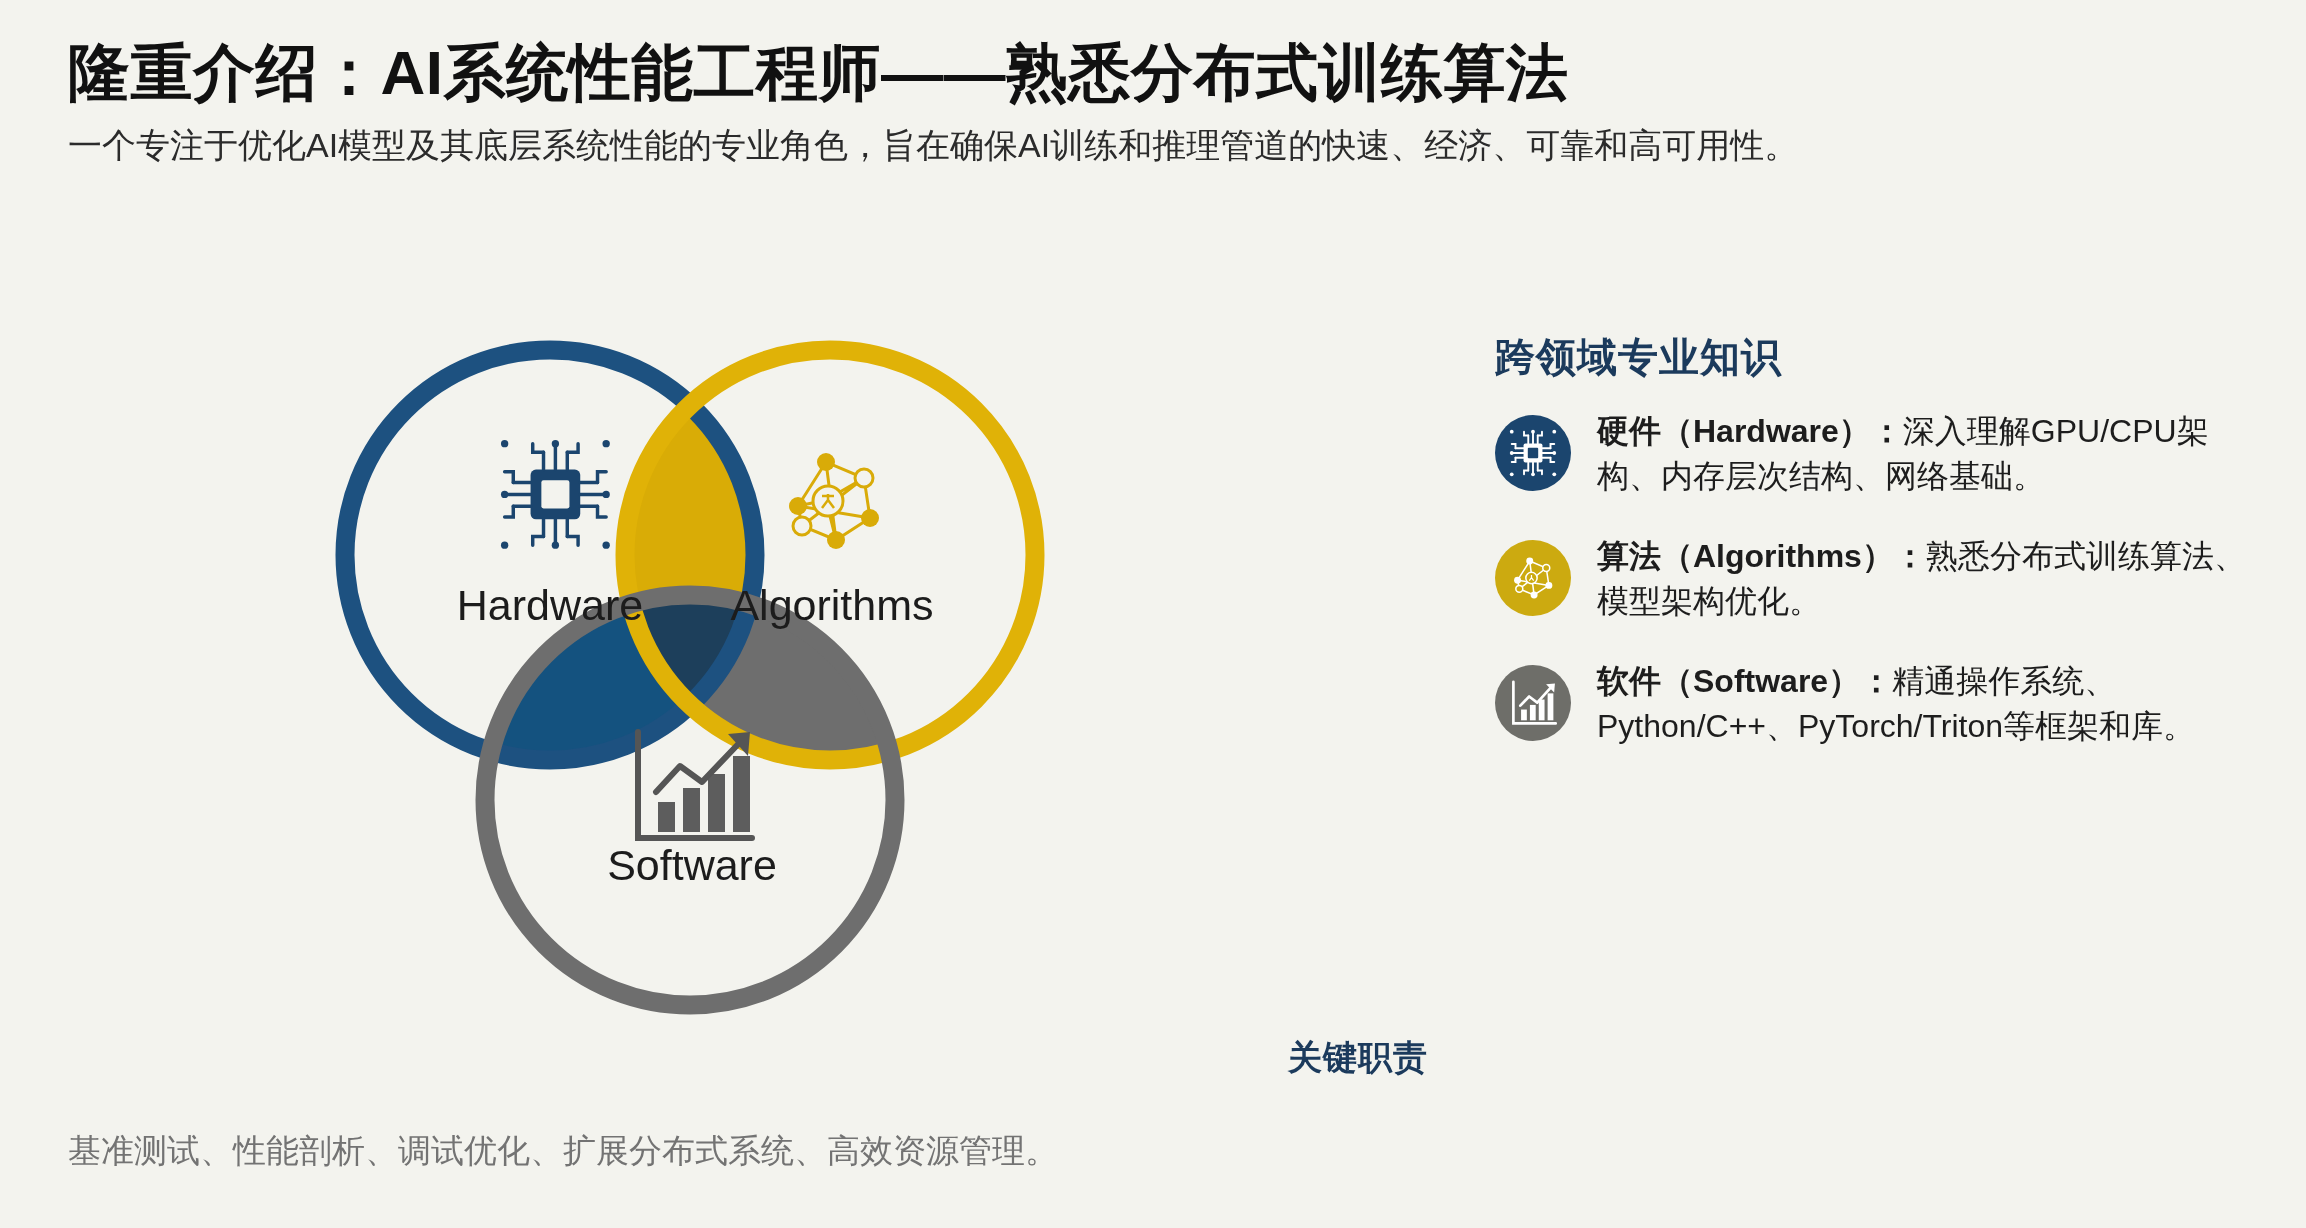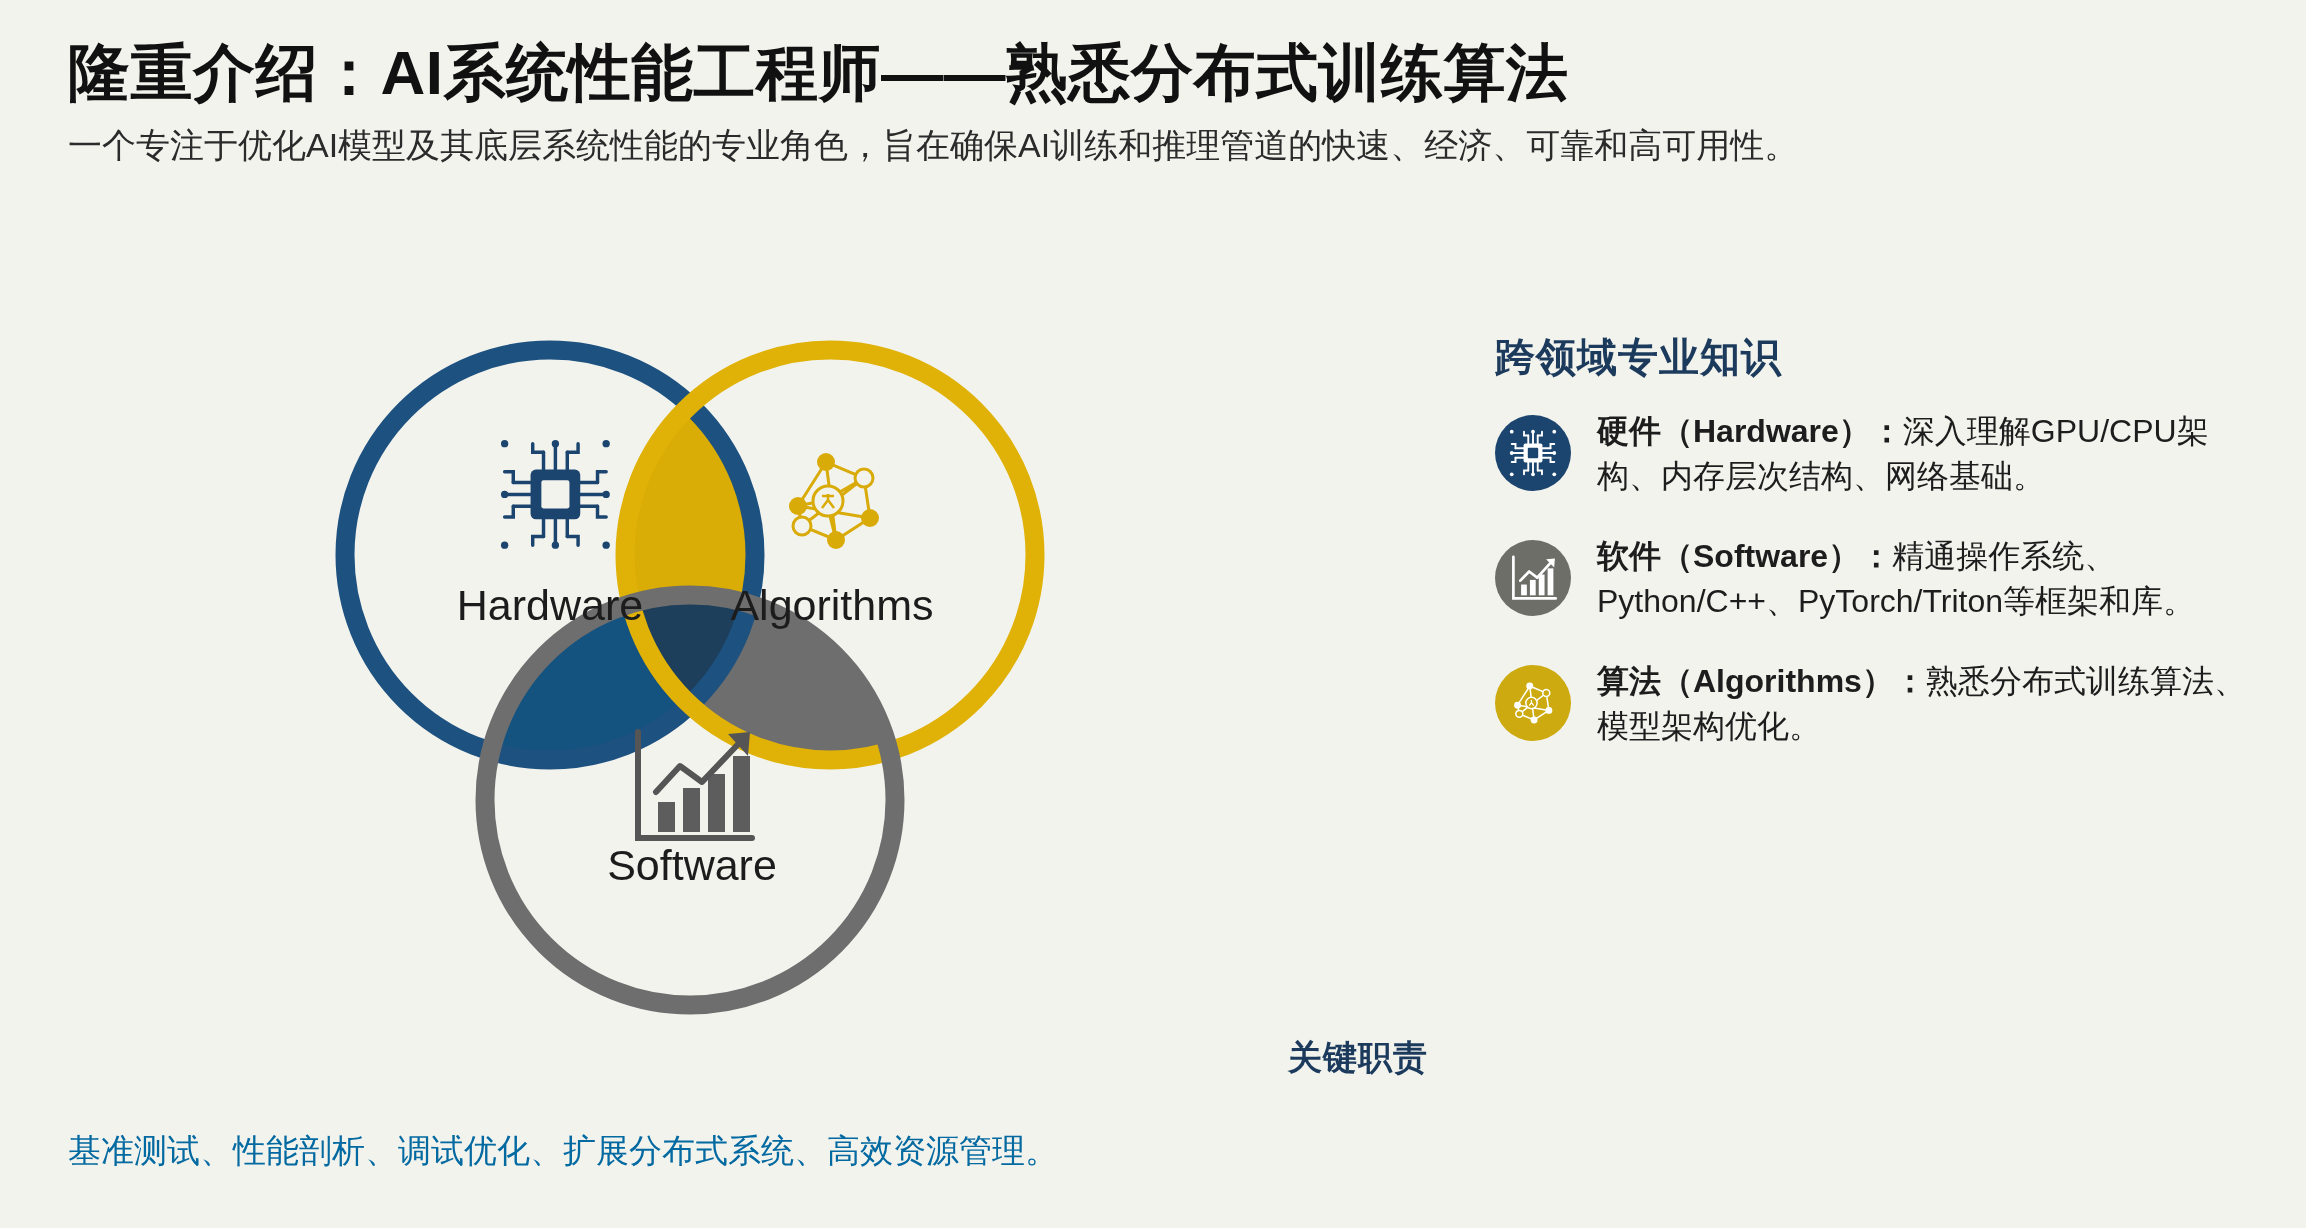--- a/index.html
+++ b/index.html
@@ -105,21 +105,21 @@
     font-size: 34px;
     font-weight: 700;
     color: #1b3a5c;
     letter-spacing: 1px;
     text-align: right;
   }
   #duties-text {
     margin-top: 48px;
     font-size: 33px;
     line-height: 1.35;
-    color: #0369a1;
+    color: #737373;
     white-space: nowrap;
   }
 </style>
 </head>
 <body>
 
 <div id="header">
   <div id="page-title">隆重介绍：AI系统性能工程师——熟悉分布式训练算法</div>
   <div id="page-subtitle">一个专注于优化AI模型及其底层系统性能的专业角色，旨在确保AI训练和推理管道的快速、经济、可靠和高可用性。</div>
 </div>
@@ -252,53 +252,53 @@
         <circle cx="10" cy="55" r="4" fill="#ffffff" stroke="none"></circle>
         <circle cx="100" cy="55" r="4" fill="#ffffff" stroke="none"></circle>
       </svg>
     </div>
     <div class="expertise-text">
       <b>硬件（Hardware）：</b><span>深入理解GPU/CPU架构、内存层次结构、网络基础。</span>
     </div>
   </div>
 
   <div class="expertise-item">
-    <div class="expertise-icon" style="background:#6e6e69">
-      <svg width="50" height="50" viewBox="0 0 130 130">
-        <path d="M14 10 V118 H124" stroke="#ffffff" stroke-width="7" fill="none" stroke-linecap="round"></path>
-        <rect x="34" y="82" width="15" height="28" fill="#ffffff"></rect>
-        <rect x="57" y="70" width="15" height="40" fill="#ffffff"></rect>
-        <rect x="80" y="56" width="15" height="54" fill="#ffffff"></rect>
-        <rect x="103" y="40" width="15" height="70" fill="#ffffff"></rect>
-        <path d="M32 72 L55 48 L76 64 L114 22" stroke="#ffffff" stroke-width="7" fill="none" stroke-linejoin="round" stroke-linecap="round"></path>
-        <path d="M99 16 L122 14 L120 38 Z" fill="#ffffff"></path>
-      </svg>
-    </div>
-    <div class="expertise-text">
-      <b>软件（Software）：</b><span>精通操作系统、Python/C++、PyTorch/Triton等框架和库。</span>
-    </div>
-  </div>
-
-  <div class="expertise-item">
     <div class="expertise-icon" style="background:#ccaa10">
       <svg width="50" height="50" viewBox="0 0 115 110" stroke="#ffffff" stroke-width="3.5" fill="none">
         <path d="M22 60 L50 16 L88 32 L94 72 L60 94 L26 80 Z"></path>
         <path d="M50 16 L60 94 M22 60 L94 72 M88 32 L26 80"></path>
         <circle cx="50" cy="16" r="8" fill="#ffffff" stroke="none"></circle>
         <circle cx="88" cy="32" r="8" fill="#ccaa10" stroke="#ffffff" stroke-width="3.5"></circle>
         <circle cx="94" cy="72" r="8" fill="#ffffff" stroke="none"></circle>
         <circle cx="60" cy="94" r="8" fill="#ffffff" stroke="none"></circle>
         <circle cx="26" cy="80" r="8" fill="#ccaa10" stroke="#ffffff" stroke-width="3.5"></circle>
         <circle cx="22" cy="60" r="8" fill="#ffffff" stroke="none"></circle>
         <circle cx="54" cy="55" r="13" fill="#ccaa10" stroke="#ffffff" stroke-width="3.5"></circle>
         <path d="M54 48 v6 M54 54 l-5 7 M54 54 l5 7" stroke-width="2.8"></path>
       </svg>
     </div>
     <div class="expertise-text">
       <b>算法（Algorithms）：</b><span>熟悉分布式训练算法、模型架构优化。</span>
     </div>
   </div>
+
+  <div class="expertise-item">
+    <div class="expertise-icon" style="background:#6e6e69">
+      <svg width="50" height="50" viewBox="0 0 130 130">
+        <path d="M14 10 V118 H124" stroke="#ffffff" stroke-width="7" fill="none" stroke-linecap="round"></path>
+        <rect x="34" y="82" width="15" height="28" fill="#ffffff"></rect>
+        <rect x="57" y="70" width="15" height="40" fill="#ffffff"></rect>
+        <rect x="80" y="56" width="15" height="54" fill="#ffffff"></rect>
+        <rect x="103" y="40" width="15" height="70" fill="#ffffff"></rect>
+        <path d="M32 72 L55 48 L76 64 L114 22" stroke="#ffffff" stroke-width="7" fill="none" stroke-linejoin="round" stroke-linecap="round"></path>
+        <path d="M99 16 L122 14 L120 38 Z" fill="#ffffff"></path>
+      </svg>
+    </div>
+    <div class="expertise-text">
+      <b>软件（Software）：</b><span>精通操作系统、Python/C++、PyTorch/Triton等框架和库。</span>
+    </div>
+  </div>
 </div>
 
 <div id="duties">
   <div id="duties-heading">关键职责</div>
   <div id="duties-text">基准测试、性能剖析、调试优化、扩展分布式系统、高效资源管理。</div>
 </div>
 
 </body></html>

